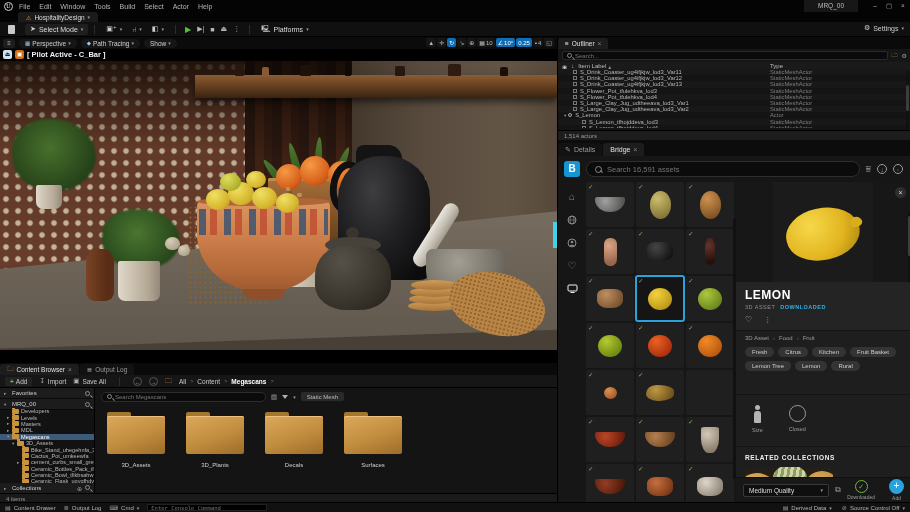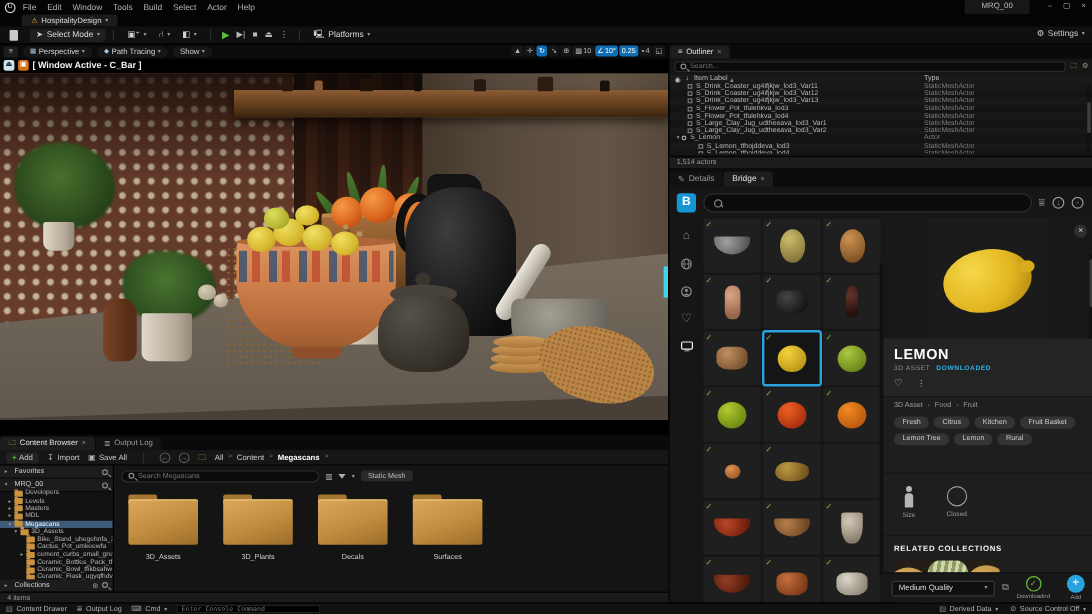--- a/index.html
+++ b/index.html
@@ -400,21 +400,21 @@
         </div>
       <div class="vpt">
           <span>▪</span>
           <span>4</span>
         </div>
       <div class="vpt">◱</div>
     </div>
     <div id="vp-pilotrow">
       <div class="pilot-btn b1">⏏</div>
       <div class="pilot-btn b2">▣</div>
-      <span id="pilot-label">[ Window Active - C_Bar ]</span>
+      <span id="pilot-label">[ Pilot Active - C_Bar ]</span>
     </div>
 
     <div id="scene">
       <div class="sc-lattice"></div>
       <div class="sc-curtain"></div>
       <div class="sc-rightwall"></div>
       <div class="sc-shelf"></div>
       <div class="sh-item" style="left:235px;top:3px;width:9px;height:12px;background:#27170c"></div>
       <div class="sh-item" style="left:262px;top:6px;width:7px;height:9px;background:#8a5a34"></div>
       <div class="sh-item" style="left:300px;top:4px;width:11px;height:11px;background:#1c1208"></div>
@@ -586,20 +586,21 @@
       <span>Bridge</span>
       <span class="x">×</span>
     </div>
   </div>
 
   <div id="bridge" class="abs">
     <div id="br-header">
       <div id="br-logo">B</div>
       <div id="br-search">
         <span class="lens"></span>
+        <input placeholder="Search 16,591 assets" style="">
       </div>
       <span class="br-hico">⩸</span>
       <div class="circ-ico">↓</div>
       <div class="circ-ico">◦</div>
     </div>
     <div id="br-sidebar">
         <span class="bs-ico">⌂</span>
         <span class="bs-ico">
           <svg width="10" height="10" viewBox="0 0 10 10">
             <circle cx="5" cy="5" r="4" fill="none" stroke="#8b8b8b"></circle>

